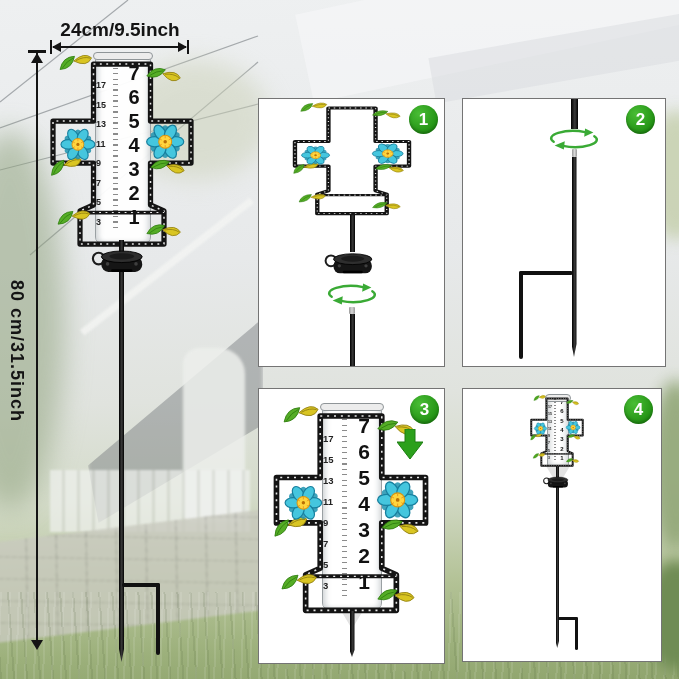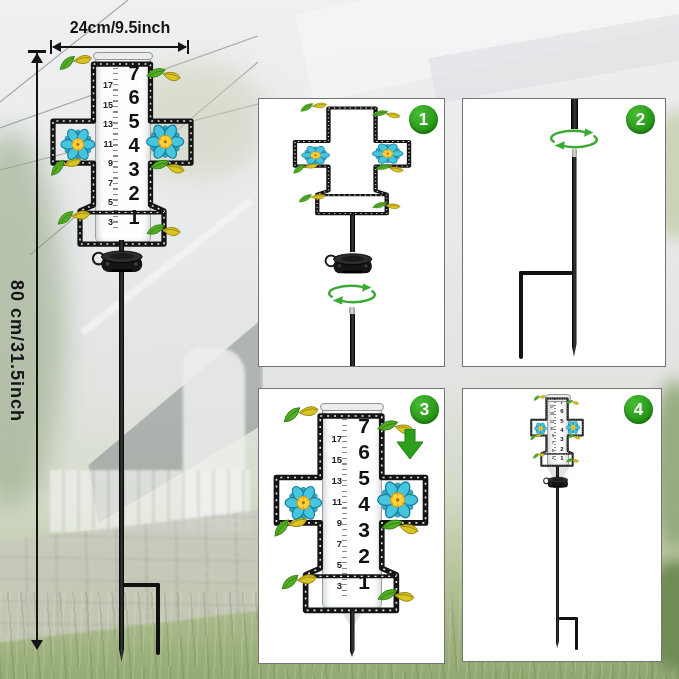--- a/index.html
+++ b/index.html
@@ -27,21 +27,21 @@
   .bg-eave2{left:430px;top:30px;width:320px;height:46px;background:#d9dcdf;opacity:.5;transform:rotate(-10deg);z-index:0;}
   .bg-bushR1{left:646px;top:110px;width:60px;height:130px;background:#c6d0ae;border-radius:50%;filter:blur(8px);opacity:.85;z-index:0;}
   .bg-bushR2{left:650px;top:380px;width:52px;height:170px;background:#92a778;border-radius:50%;filter:blur(8px);opacity:.9;z-index:0;}
   .bg-bushR3{left:644px;top:560px;width:64px;height:110px;background:#6f8c54;border-radius:50%;filter:blur(7px);z-index:0;}
 
   
   .title{left:254px;top:26px;width:410px;z-index:2;color:#0b0b0b;font-size:40px;font-weight:900;
     letter-spacing:1.5px;white-space:nowrap;-webkit-text-stroke:1.3px #0b0b0b;}
 
   
-  .dim-w-label{left:44px;top:19px;width:152px;text-align:center;font-size:16px;font-weight:700;color:#141414;z-index:2;}
+  .dim-w-label{left:44px;top:19px;width:152px;text-align:center;font-size:19px;font-weight:700;color:#141414;z-index:2;}
   .harrow{left:50px;top:40px;width:139px;height:14px;z-index:2;}
   .harrow .hline{position:absolute;left:3px;right:3px;top:6px;height:2px;background:#141414;}
   .harrow .capL,.harrow .capR{position:absolute;top:0;width:2px;height:14px;background:#141414;}
   .harrow .capL{left:0;} .harrow .capR{right:0;}
   .harrow .ahL,.harrow .ahR{position:absolute;top:2px;width:0;height:0;border-top:5px solid transparent;border-bottom:5px solid transparent;}
   .harrow .ahL{left:2px;border-right:9px solid #141414;}
   .harrow .ahR{right:2px;border-left:9px solid #141414;}
   .varrow{left:28px;top:50px;width:18px;height:600px;z-index:2;}
   .varrow .vline{position:absolute;left:8px;top:3px;width:2px;height:592px;background:#141414;}
   .varrow .capT{position:absolute;left:0;top:0;width:18px;height:3px;background:#141414;}
@@ -60,21 +60,21 @@
     background:radial-gradient(circle at 35% 30%,#49bd35,#208f12 75%);color:#fff;font-size:17px;font-weight:800;z-index:5;
     box-shadow:inset 0 -2px 3px rgba(0,0,0,.25);}
 
   
   .unit{z-index:2;}
   .tube{position:absolute;background:rgba(255,255,255,.95);border:1.5px solid #9aa0a3;border-radius:7px;z-index:1;
     box-shadow:inset 3px 0 5px rgba(140,150,155,.35), inset -3px 0 5px rgba(140,150,155,.3);display:flex;}
   .tube::before{content:"";position:absolute;left:-3px;right:-3px;top:-2px;height:6px;background:#ececec;border:1px solid #8f9598;border-radius:4px;}
   .tube::after{content:"";position:absolute;left:50%;bottom:-20px;transform:translateX(-50%);width:0;height:0;
     border-left:12px solid transparent;border-right:12px solid transparent;border-top:20px solid #e3e3e3;}
-  .g-cm{display:flex;flex-direction:column;justify-content:space-between;align-items:flex-end;color:#222;font-weight:700;}
+  .g-cm{display:flex;flex-direction:column;justify-content:space-between;align-items:flex-start;color:#222;font-weight:700;}
   .g-ticks{background:repeating-linear-gradient(180deg,#777 0 1px,rgba(0,0,0,0) 1px 5.5px);opacity:.85;}
   .g-inch{flex:1;display:flex;flex-direction:column;justify-content:space-between;align-items:center;color:#111;font-weight:700;}
   .size-m .g-cm{width:17px;padding:26px 0 16px;font-size:9px;}
   .size-m .g-ticks{width:5px;margin:8px 0 12px;}
   .size-m .g-inch{padding:8px 0 14px;font-size:20px;}
   .size-l .g-cm{width:19px;padding:28px 0 18px;font-size:9.5px;}
   .size-l .g-ticks{width:5px;margin:9px 0 13px;}
   .size-l .g-inch{padding:9px 0 15px;font-size:21px;}
   .size-xs .g-cm{width:6px;padding:9px 0 6px;font-size:3.5px;}
   .size-xs .g-ticks{width:2px;margin:3px 0 5px;background:repeating-linear-gradient(180deg,#777 0 1px,rgba(0,0,0,0) 1px 3px);}

